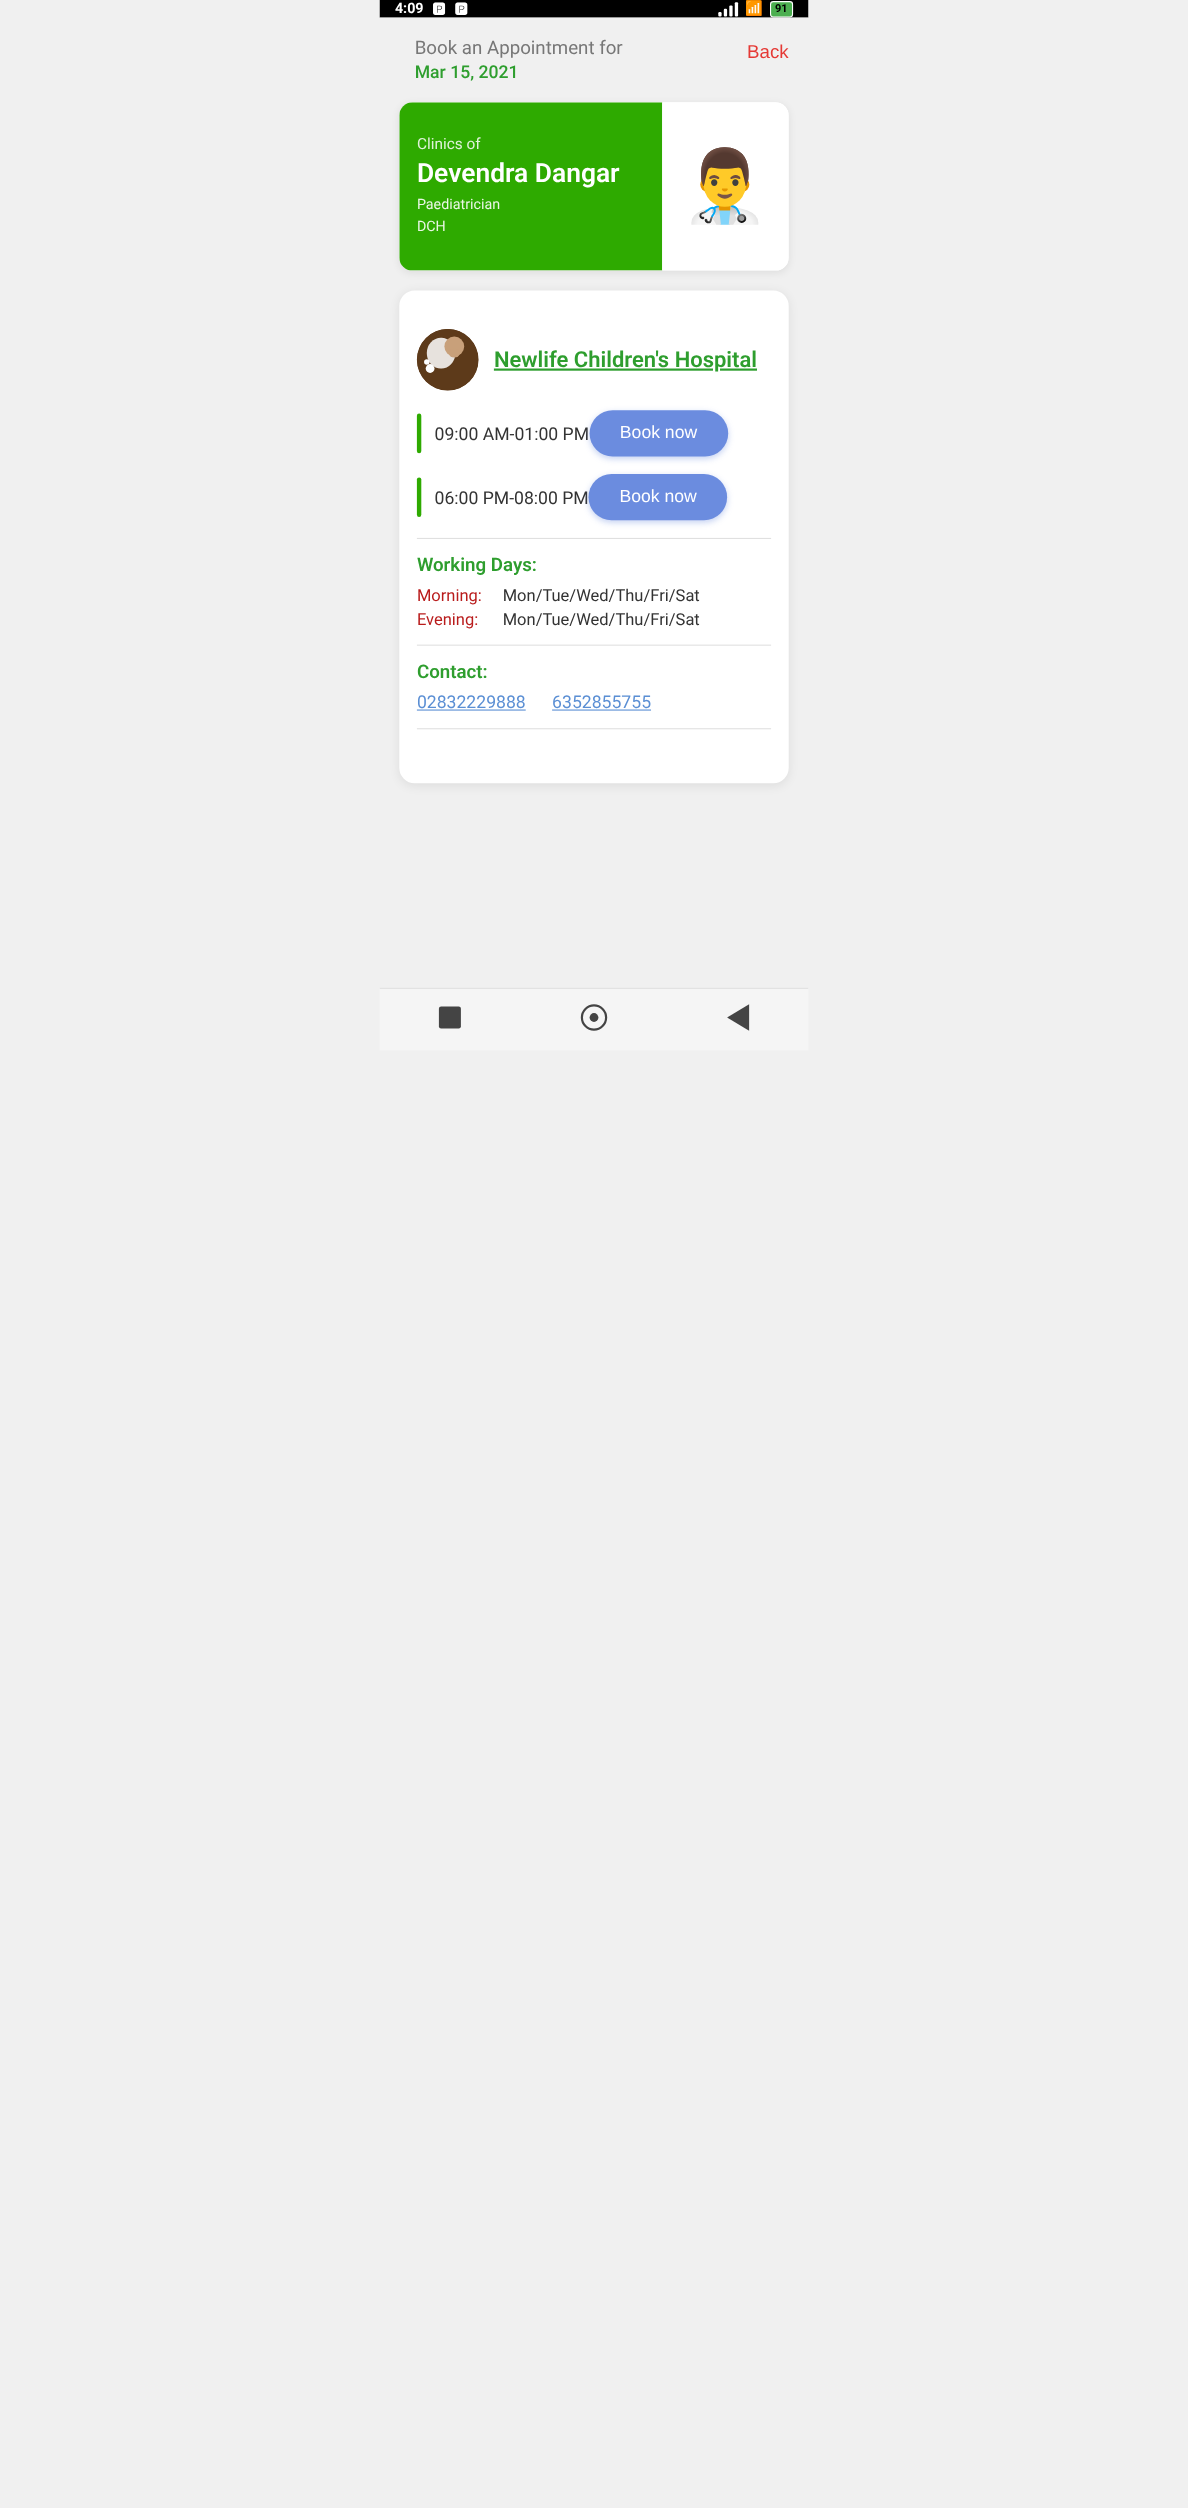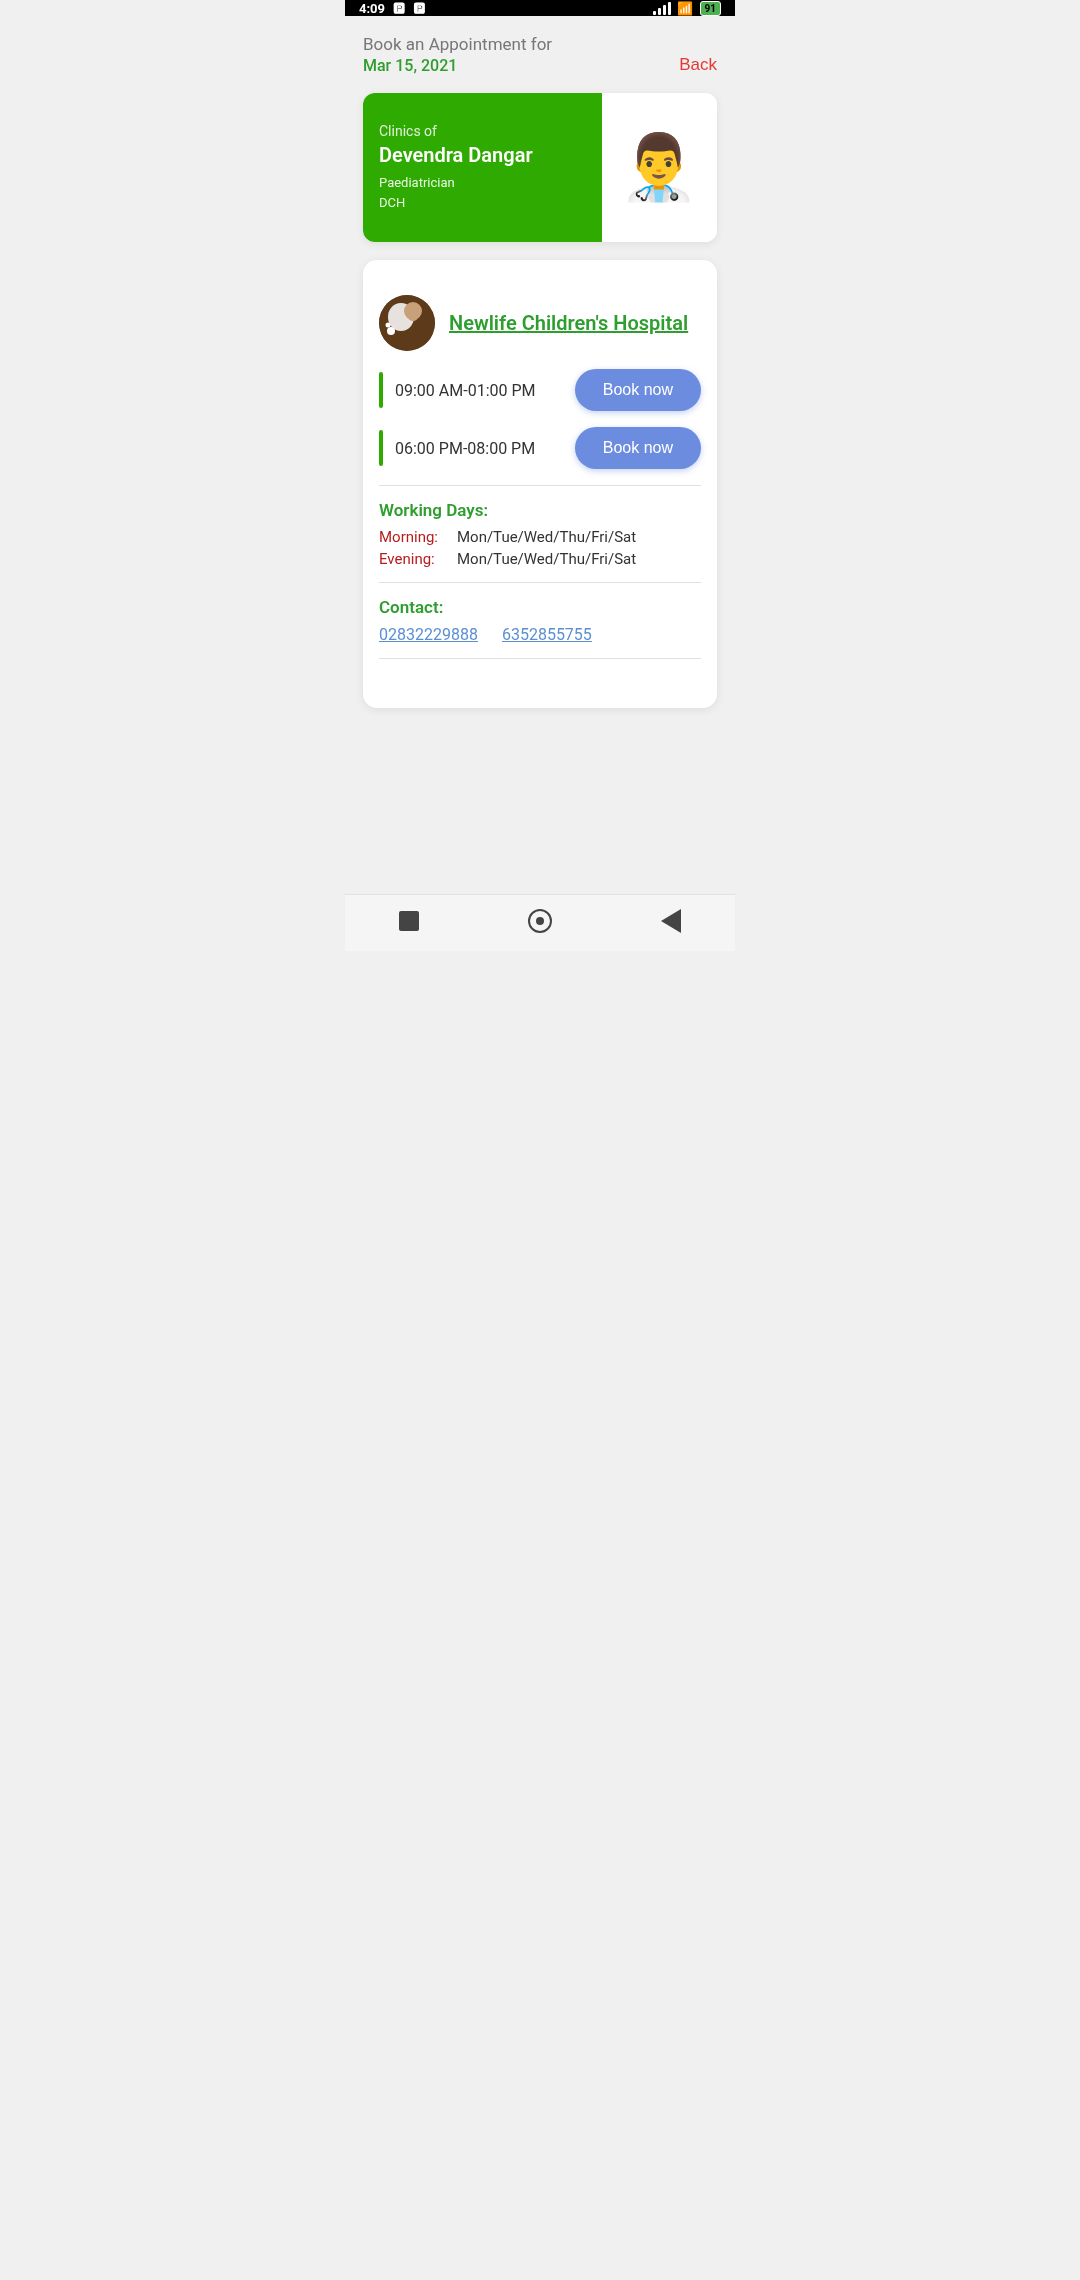--- a/index.html
+++ b/index.html
@@ -64,22 +64,23 @@
     
     .main {
       background: #f0f0f0;
       padding: 18px 18px 0 18px;
     }
 
     
     .header {
       display: flex;
       justify-content: space-between;
-      align-items: flex-end;
+      align-items: flex-start;
       margin-bottom: 18px;
+      margin-left: 14px;
     }
     .header-title-block {}
     .header-subtitle {
       font-size: 17px;
       color: #777;
       font-weight: 400;
     }
     .header-date {
       font-size: 16px;
       color: #2e9e2e;
@@ -114,21 +115,21 @@
       flex-direction: column;
       justify-content: center;
     }
     .doctor-clinics-label {
       color: rgba(255,255,255,0.85);
       font-size: 14px;
       margin-bottom: 4px;
     }
     .doctor-name {
       color: #fff;
-      font-size: 20px;
+      font-size: 24px;
       font-weight: 600;
       margin-bottom: 6px;
     }
     .doctor-specialty {
       color: rgba(255,255,255,0.9);
       font-size: 13px;
       line-height: 1.5;
     }
     .doctor-card-right {
       width: 115px;
@@ -177,21 +178,20 @@
       color: #2e9e2e;
       font-size: 20px;
       font-weight: 600;
       text-decoration: underline;
     }
 
     
     .time-slot {
       display: flex;
       align-items: center;
-      justify-content: space-between;
       margin-bottom: 16px;
     }
     .time-slot-left {
       display: flex;
       align-items: center;
       gap: 12px;
     }
     .time-bar {
       width: 4px;
       height: 36px;

